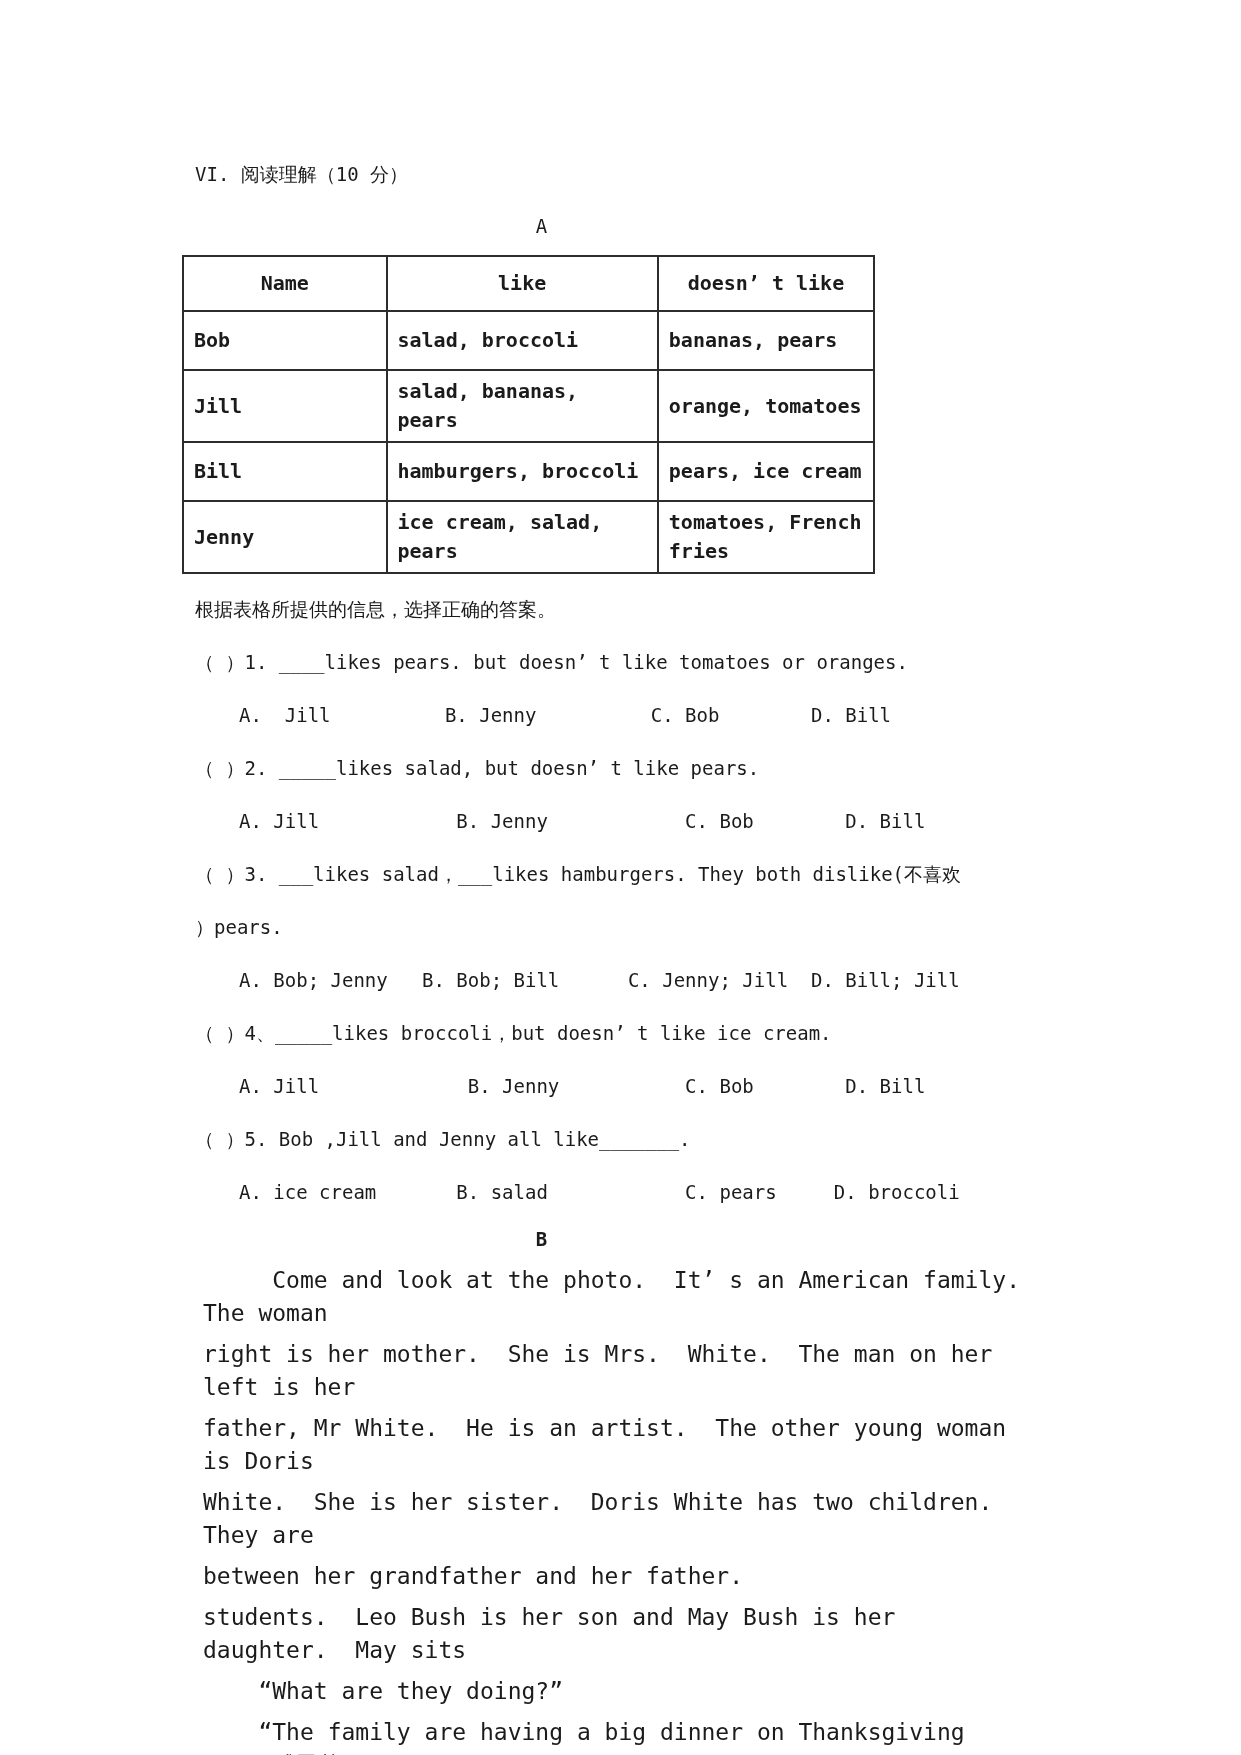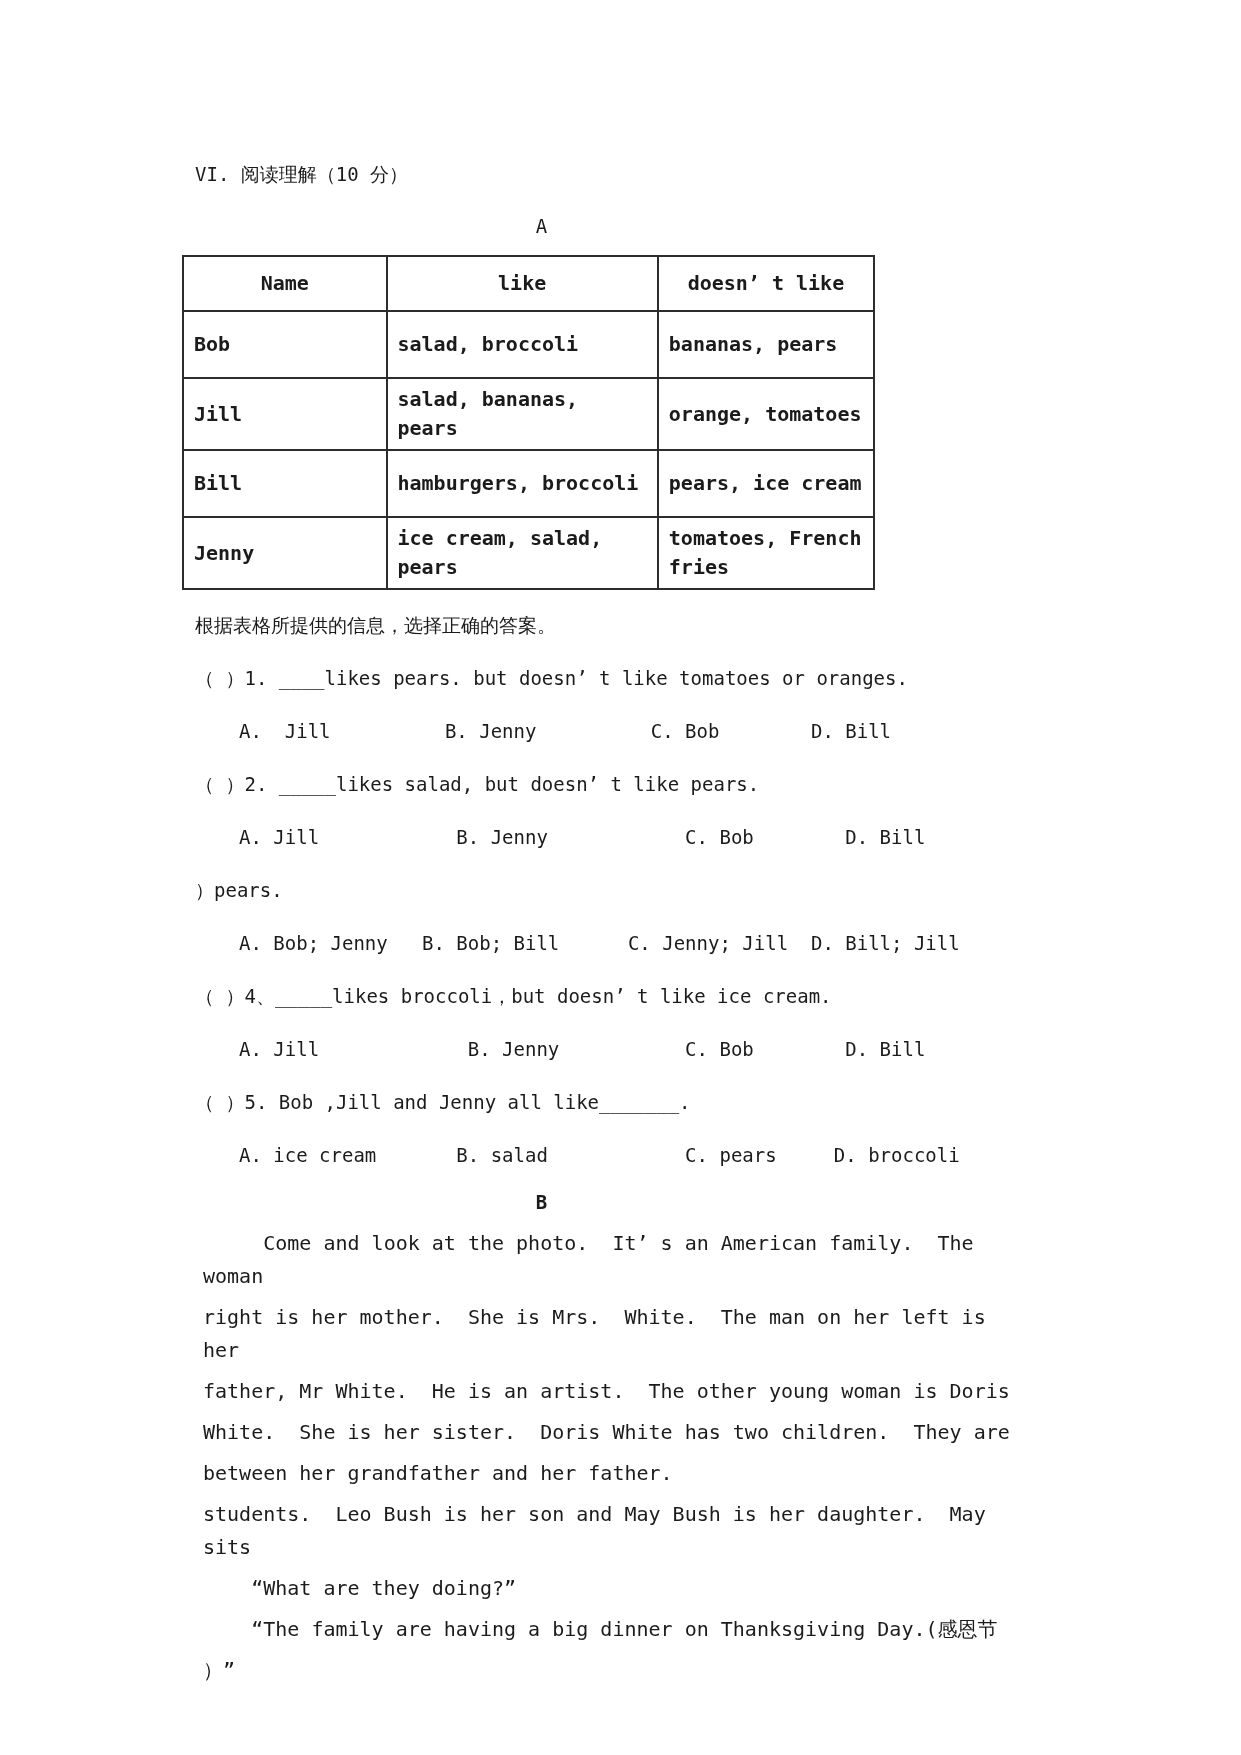--- a/index.html
+++ b/index.html
@@ -40,33 +40,33 @@
   table.pref th, table.pref td {
     border: 2px solid #2d2d2d;
     font-size: 20px;
     font-weight: bold;
     padding: 6px 10px;
     vertical-align: middle;
     white-space: normal;
     line-height: 29px;
   }
   table.pref th { height: 55px; }
-  table.pref td { height: 67px; }
+  table.pref td { height: 59px; }
   .col-name  { width: 177px; text-align: center; }
   .col-like  { width: 236px; text-align: center; border-radius: 25px; }
   .col-dislike { width: 188px; text-align: center; }
   td.cell { text-align: left; }
 
   .instruction { line-height: 46px; }
 
   .q-stem { padding-left: 0; }
   .q-options { padding-left: 44px; }
 
   .passage .p-line {
-    font-size: 20px;
+    font-size: 23px;
     line-height: 33px;
     white-space: pre-wrap;
   }
 </style>
 </head>
 <body>
 
 <div class="page">
   <div class="content">
 
@@ -107,20 +107,21 @@
     </table>
 
     <div class="line instruction">根据表格所提供的信息，选择正确的答案。</div>
 
     <div class="line q-stem">（ ）1. ____likes pears. but doesn’ t like tomatoes or oranges.</div>
     <div class="line q-options">A.  Jill          B. Jenny          C. Bob        D. Bill</div>
 
     <div class="line q-stem">（ ）2. _____likes salad, but doesn’ t like pears.</div>
     <div class="line q-options">A. Jill            B. Jenny            C. Bob        D. Bill</div>
 
+    <div class="line q-stem">（ ）3. ___likes salad，___likes hamburgers. They both dislike(不喜欢</div>
     <div class="line q-stem">）pears.</div>
     <div class="line q-options">A. Bob; Jenny   B. Bob; Bill      C. Jenny; Jill  D. Bill; Jill</div>
 
     <div class="line q-stem">（ ）4、_____likes broccoli，but doesn’ t like ice cream.</div>
     <div class="line q-options">A. Jill             B. Jenny           C. Bob        D. Bill</div>
 
     <div class="line q-stem">（ ）5. Bob ,Jill and Jenny all like_______.</div>
     <div class="line q-options">A. ice cream       B. salad            C. pears     D. broccoli</div>
 
     <div class="section-label bold" style="line-height:33px;">B</div>

